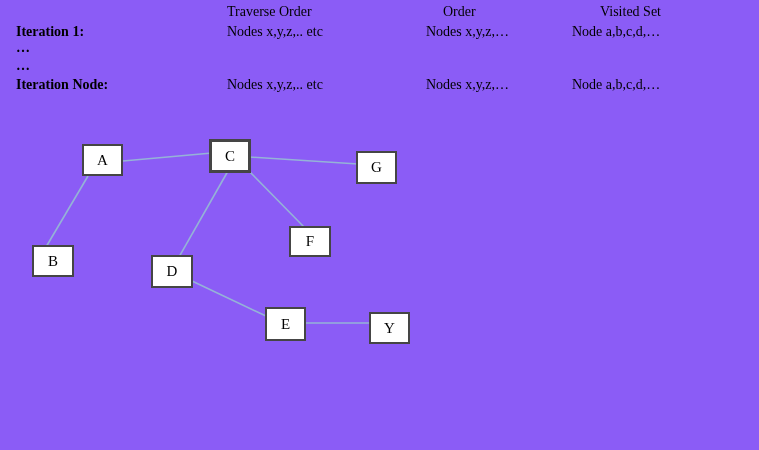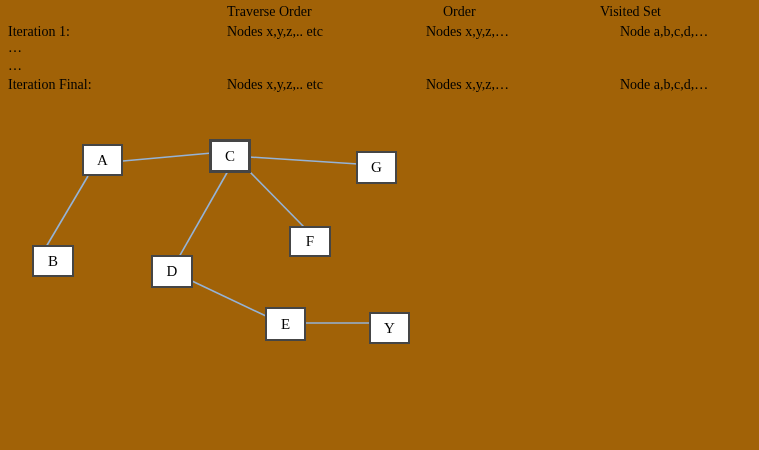--- a/index.html
+++ b/index.html
@@ -1,37 +1,37 @@
 <!DOCTYPE html>
 <html><head>
 <meta charset="utf-8">
 <style>
   html, body { margin: 0; padding: 0; background: #ffffff; }
   .page {
     position: relative;
     width: 759px;
     height: 450px;
-    background: #a16207;
+    background: #8b5cf6;
     overflow: hidden;
     font-family: "Liberation Serif", "DejaVu Serif", serif;
     color: #000000;
   }
   .cell {
     position: absolute;
     font-size: 14px;
     line-height: 15px;
     white-space: nowrap;
   }
   
-  .c-label { left: 8px; }
+  .c-label { left: 16px; font-weight: bold; }
   .c-trav  { left: 227px; }
   .c-stack-h { left: 443px; }
   .c-stack { left: 426px; text-align: center; }
   .c-vis-h { left: 600px; }
-  .c-vis   { left: 620px; text-align: right; }
+  .c-vis   { left: 572px; text-align: right; }
   
   .r-head  { top: 4px; }
   .r-it1   { top: 24px; }
   .r-dots1 { top: 40px; }
   .r-dots2 { top: 58px; }
   .r-final { top: 77px; }
 
   .edges {
     position: absolute;
     left: 0;
@@ -67,21 +67,21 @@
     <span class="cell r-head c-vis-h">Visited Set</span>
 
     <span class="cell r-it1 c-label">Iteration 1:</span>
     <span class="cell r-it1 c-trav">Nodes x,y,z,.. etc</span>
     <span class="cell r-it1 c-stack">Nodes x,y,z,…</span>
     <span class="cell r-it1 c-vis">Node a,b,c,d,…</span>
 
     <span class="cell r-dots1 c-label">…</span>
     <span class="cell r-dots2 c-label">…</span>
 
-    <span class="cell r-final c-label">Iteration Final:</span>
+    <span class="cell r-final c-label">Iteration Node:</span>
     <span class="cell r-final c-trav">Nodes x,y,z,.. etc</span>
     <span class="cell r-final c-stack">Nodes x,y,z,…</span>
     <span class="cell r-final c-vis">Node a,b,c,d,…</span>
   </div>
 
   <div>
     <svg class="edges" width="759" height="450">
       <line x1="123" y1="161" x2="212" y2="153" stroke-width="1.6" stroke="#95b3d7"></line>
       <line x1="88" y1="176" x2="46" y2="247" stroke-width="1.6" stroke="#95b3d7"></line>
       <line x1="249" y1="157" x2="358" y2="164" stroke-width="1.6" stroke="#95b3d7"></line>

